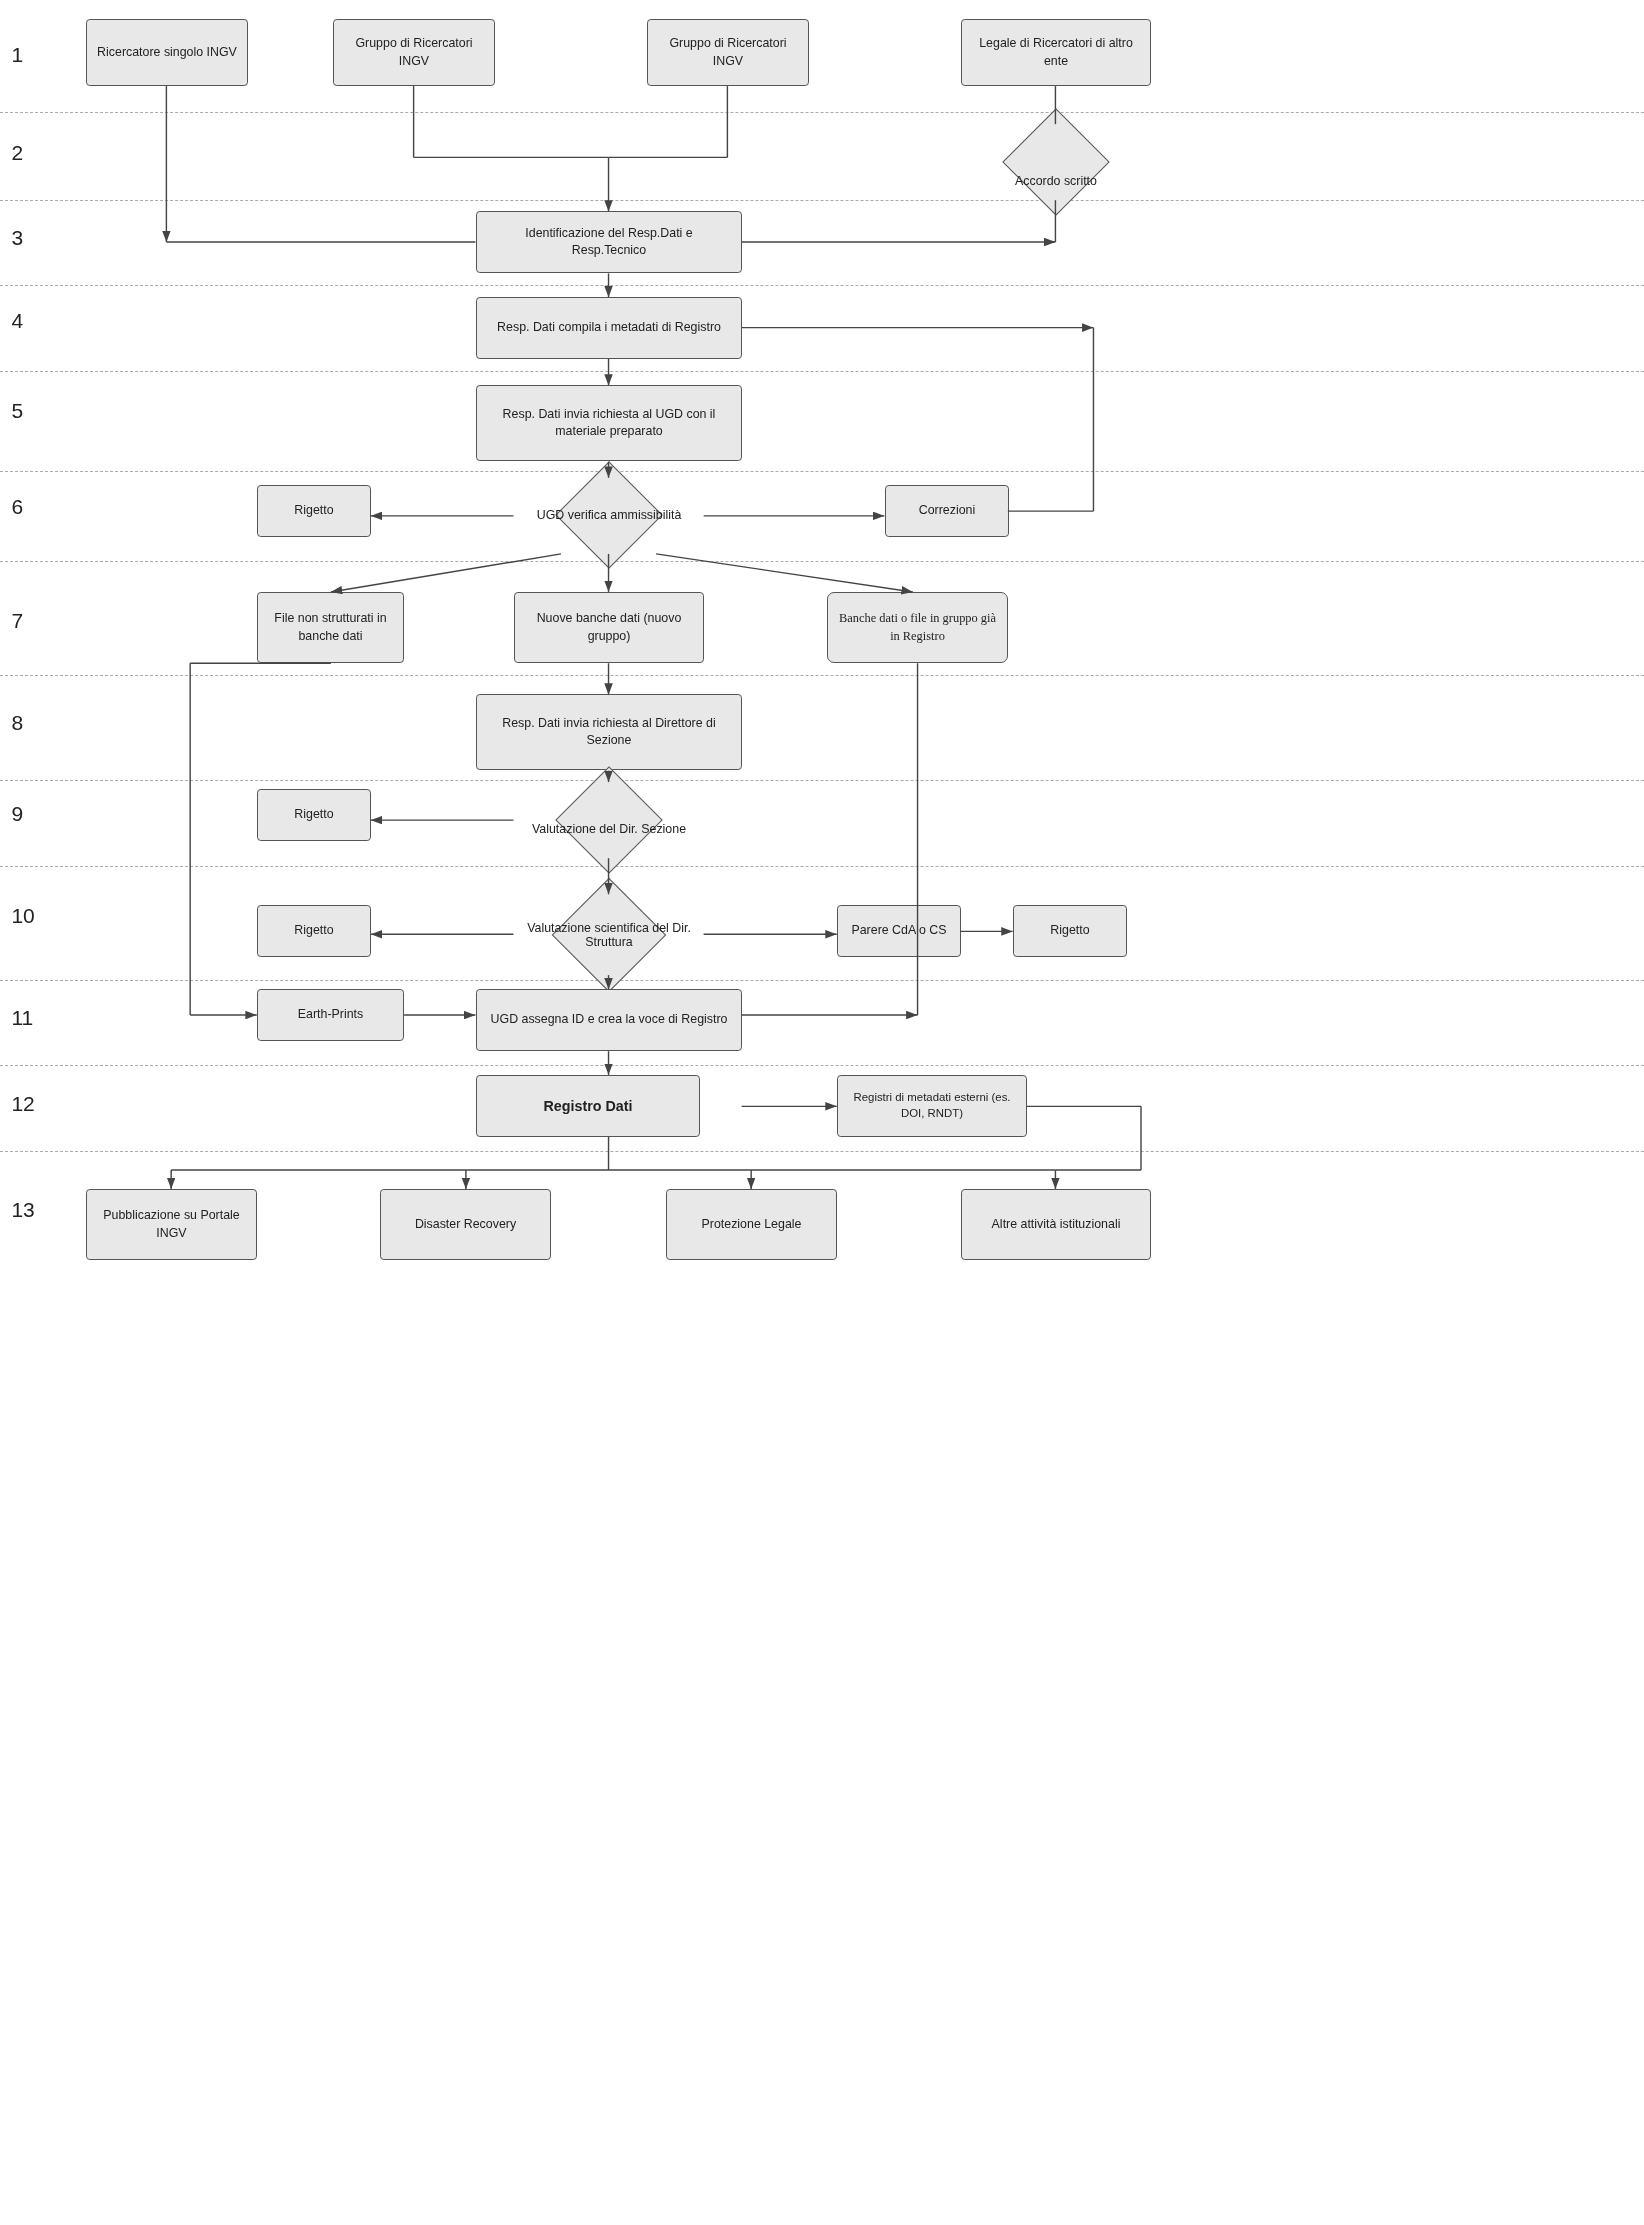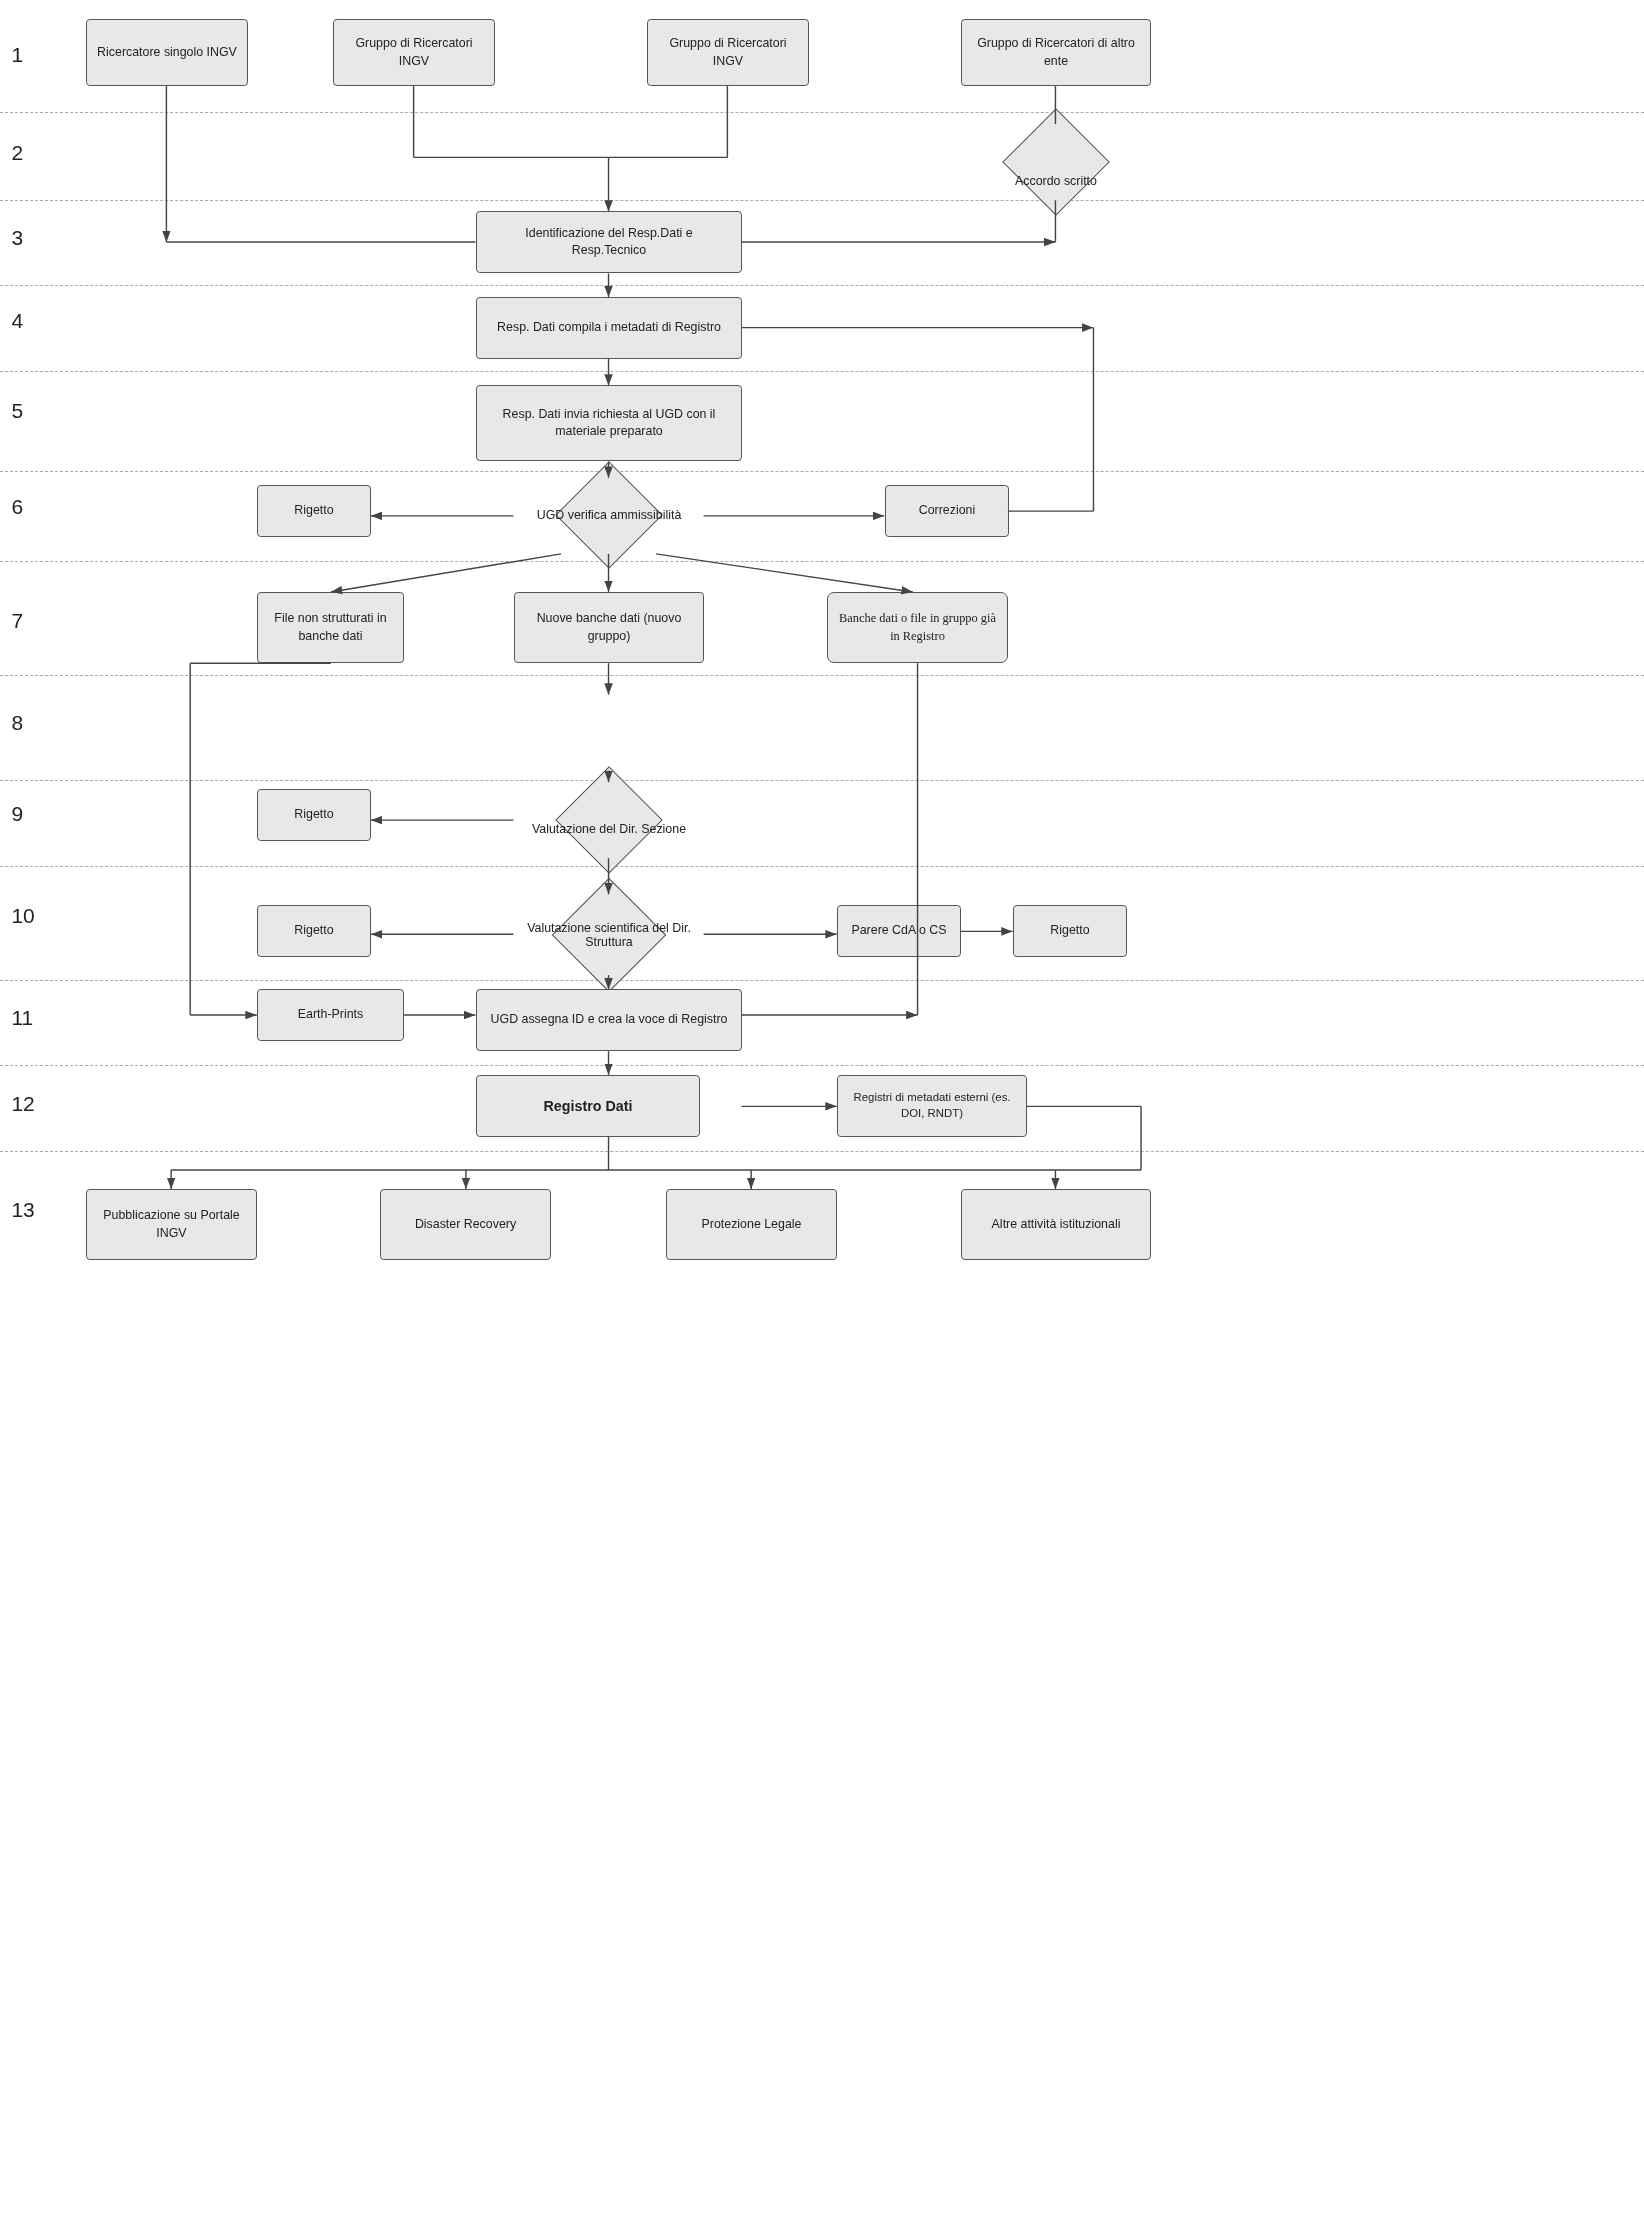--- a/index.html
+++ b/index.html
@@ -102,21 +102,21 @@
 
   <div class="node" style="left:333px; top:19px; width:162px; height:67px; border-radius:3.8px;">
     <span>Gruppo di Ricercatori INGV</span>
   </div>
 
   <div class="node" style="left:647px; top:19px; width:162px; height:67px; border-radius:3.8px;">
     <span>Gruppo di Ricercatori INGV</span>
   </div>
 
   <div class="node" style="left:961px; top:19px; width:190px; height:67px; border-radius:3.8px;">
-    <span>Gruppo di Ricercatori di altro ente</span>
+    <span>Legale di Ricercatori di altro ente</span>
   </div>
 
   <div style="position:absolute; left:961px; top:124px; width:190px; height:76px;">
     <div style="position:absolute; left:50%; top:50%; transform:translate(-50%,-50%) rotate(45deg); width:76px; height:76px; background:#e8e8e8; border:1.4px solid #555;"></div>
     <div style="position:absolute; left:0; top:0; width:190px; height:76px; display:flex; align-items:center; justify-content:center; z-index:2;">
       <span style="text-align:center;margin-top:37px;">Accordo scritto</span>
     </div>
   </div>
 
   <div class="node" style="left:476px; top:211px; width:266px; height:62px; border-radius:3.8px;">
@@ -151,20 +151,23 @@
   </div>
 
   <div class="node" style="left:514px; top:592px; width:190px; height:71px; border-radius:3.8px;">
     <span style="text-align:center;">Nuove banche dati (nuovo gruppo)</span>
   </div>
 
   <div class="node" style="left:827px; top:592px; width:181px; height:71px; border-radius:7px;font-family:Liberation Serif, serif;">
     <span style="text-align:center;">Banche dati o file in gruppo già in Registro</span>
   </div>
 
+  <div class="node" style="left:476px; top:694px; width:266px; height:76px; border-radius:3.8px;">
+    <span style="text-align:center;">Resp. Dati invia richiesta al Direttore di Sezione</span>
+  </div>
 
   <div style="position:absolute; left:514px; top:782px; width:190px; height:76px;">
     <div style="position:absolute; left:50%; top:50%; transform:translate(-50%,-50%) rotate(45deg); width:76px; height:76px; background:#e8e8e8; border:1.4px solid #555;"></div>
     <div style="position:absolute; left:0; top:9px; width:190px; height:76px; display:flex; align-items:center; justify-content:center; z-index:2;">
       <span style="text-align:center;">Valutazione del Dir. Sezione</span>
     </div>
   </div>
 
   <div class="node" style="left:257px; top:789px; width:114px; height:52px; border-radius:3.8px;">
     <span>Rigetto</span>

